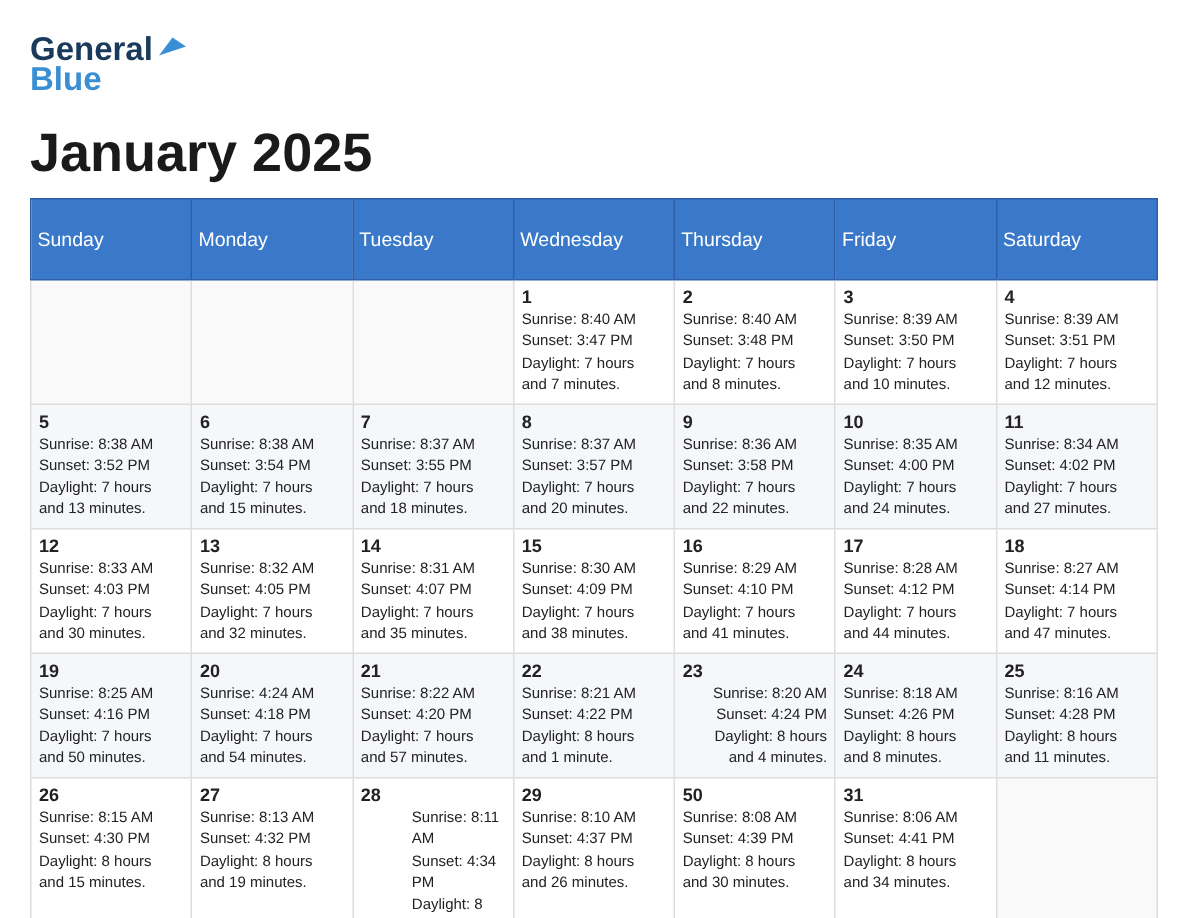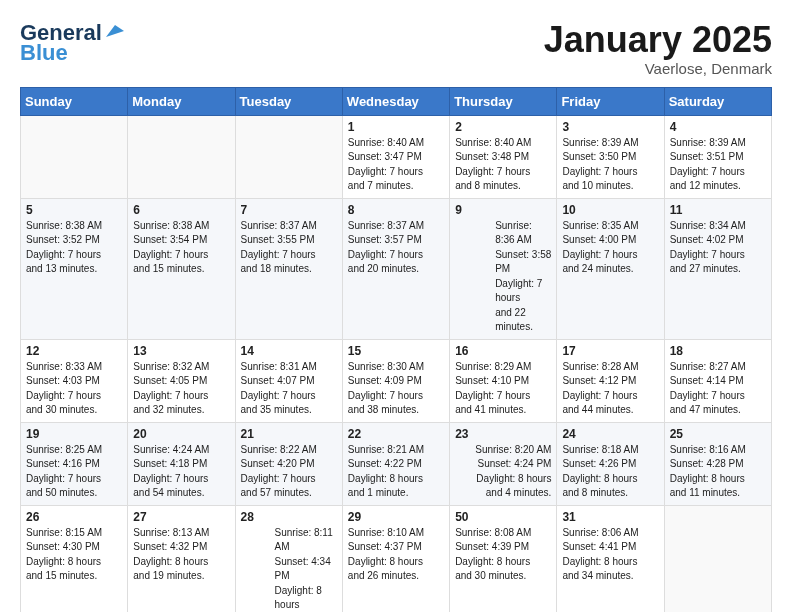--- a/index.html
+++ b/index.html
@@ -8,54 +8,56 @@
       background: #fff;
       width: 792px;
       min-height: 612px;
       padding: 20px;
     }
     .header {
       display: flex;
       justify-content: space-between;
       align-items: flex-start;
       margin-bottom: 10px;
+      flex-direction: column;
     }
     .logo {
       display: flex;
       flex-direction: column;
       align-items: flex-start;
     }
     .logo-row {
       display: flex;
       align-items: center;
     }
     .title-block {
       text-align: right;
     }
     .month-title {
       font-size: 36px;
       font-weight: bold;
       color: #1a1a1a;
       line-height: 1.1;
+      margin-top: 16px;
     }
     .location {
       font-size: 15px;
       color: #555;
     }
     .calendar {
       width: 100%;
       border-collapse: collapse;
       border: 1px solid #ccc;
     }
     .calendar th {
       background: #3a78c9;
       color: #fff;
       font-size: 13px;
-      font-weight: bold;
-      padding: 6px 4px;
+      font-weight: normal;
+      padding: 19px 4px;
       text-align: left;
       border: 1px solid #2d60a8;
     }
     .calendar td {
       width: 107px;
       vertical-align: top;
       padding: 4px 5px;
       border: 1px solid #ddd;
       font-size: 10.5px;
       color: #222;
@@ -87,21 +89,20 @@
     <div class="logo-row">
       <span style="font-size:22px;font-weight:bold;color:#1a3a5c;">General</span>
       <svg width="22" height="16" viewBox="0 0 22 16" style="margin-left:2px;margin-top:-4px;">
         <polygon points="2,14 11,2 20,8" fill="#3a8fd4"></polygon>
       </svg>
     </div>
     <span style="font-size:22px;font-weight:bold;color:#3a8fd4;margin-top:-6px;">Blue</span>
   </div>
   <div class="title-block">
     <div class="month-title">January 2025</div>
-    <div class="location">Vaerlose, Denmark</div>
   </div>
 </div>
 
 <table class="calendar">
   <thead>
     <tr>
     <th>Sunday</th>
         <th>Monday</th>
         <th>Tuesday</th>
         <th>Wednesday</th>
@@ -168,21 +169,21 @@
         </td>
         <td>
           <div class="day-num">8</div>
           <div class="day-info" style="white-space: pre-line;">Sunrise: 8:37 AM
 Sunset: 3:57 PM
 Daylight: 7 hours
 and 20 minutes.</div>
         </td>
         <td>
           <div class="day-num">9</div>
-          <div class="day-info" style="white-space: pre-line; margin-left: 40px;">Sunrise: 8:36 AM
+          <div class="day-info" style="white-space: pre-line;">Sunrise: 8:36 AM
 Sunset: 3:58 PM
 Daylight: 7 hours
 and 22 minutes.</div>
         </td>
         <td>
           <div class="day-num">10</div>
           <div class="day-info" style="white-space: pre-line;">Sunrise: 8:35 AM
 Sunset: 4:00 PM
 Daylight: 7 hours
 and 24 minutes.</div>

